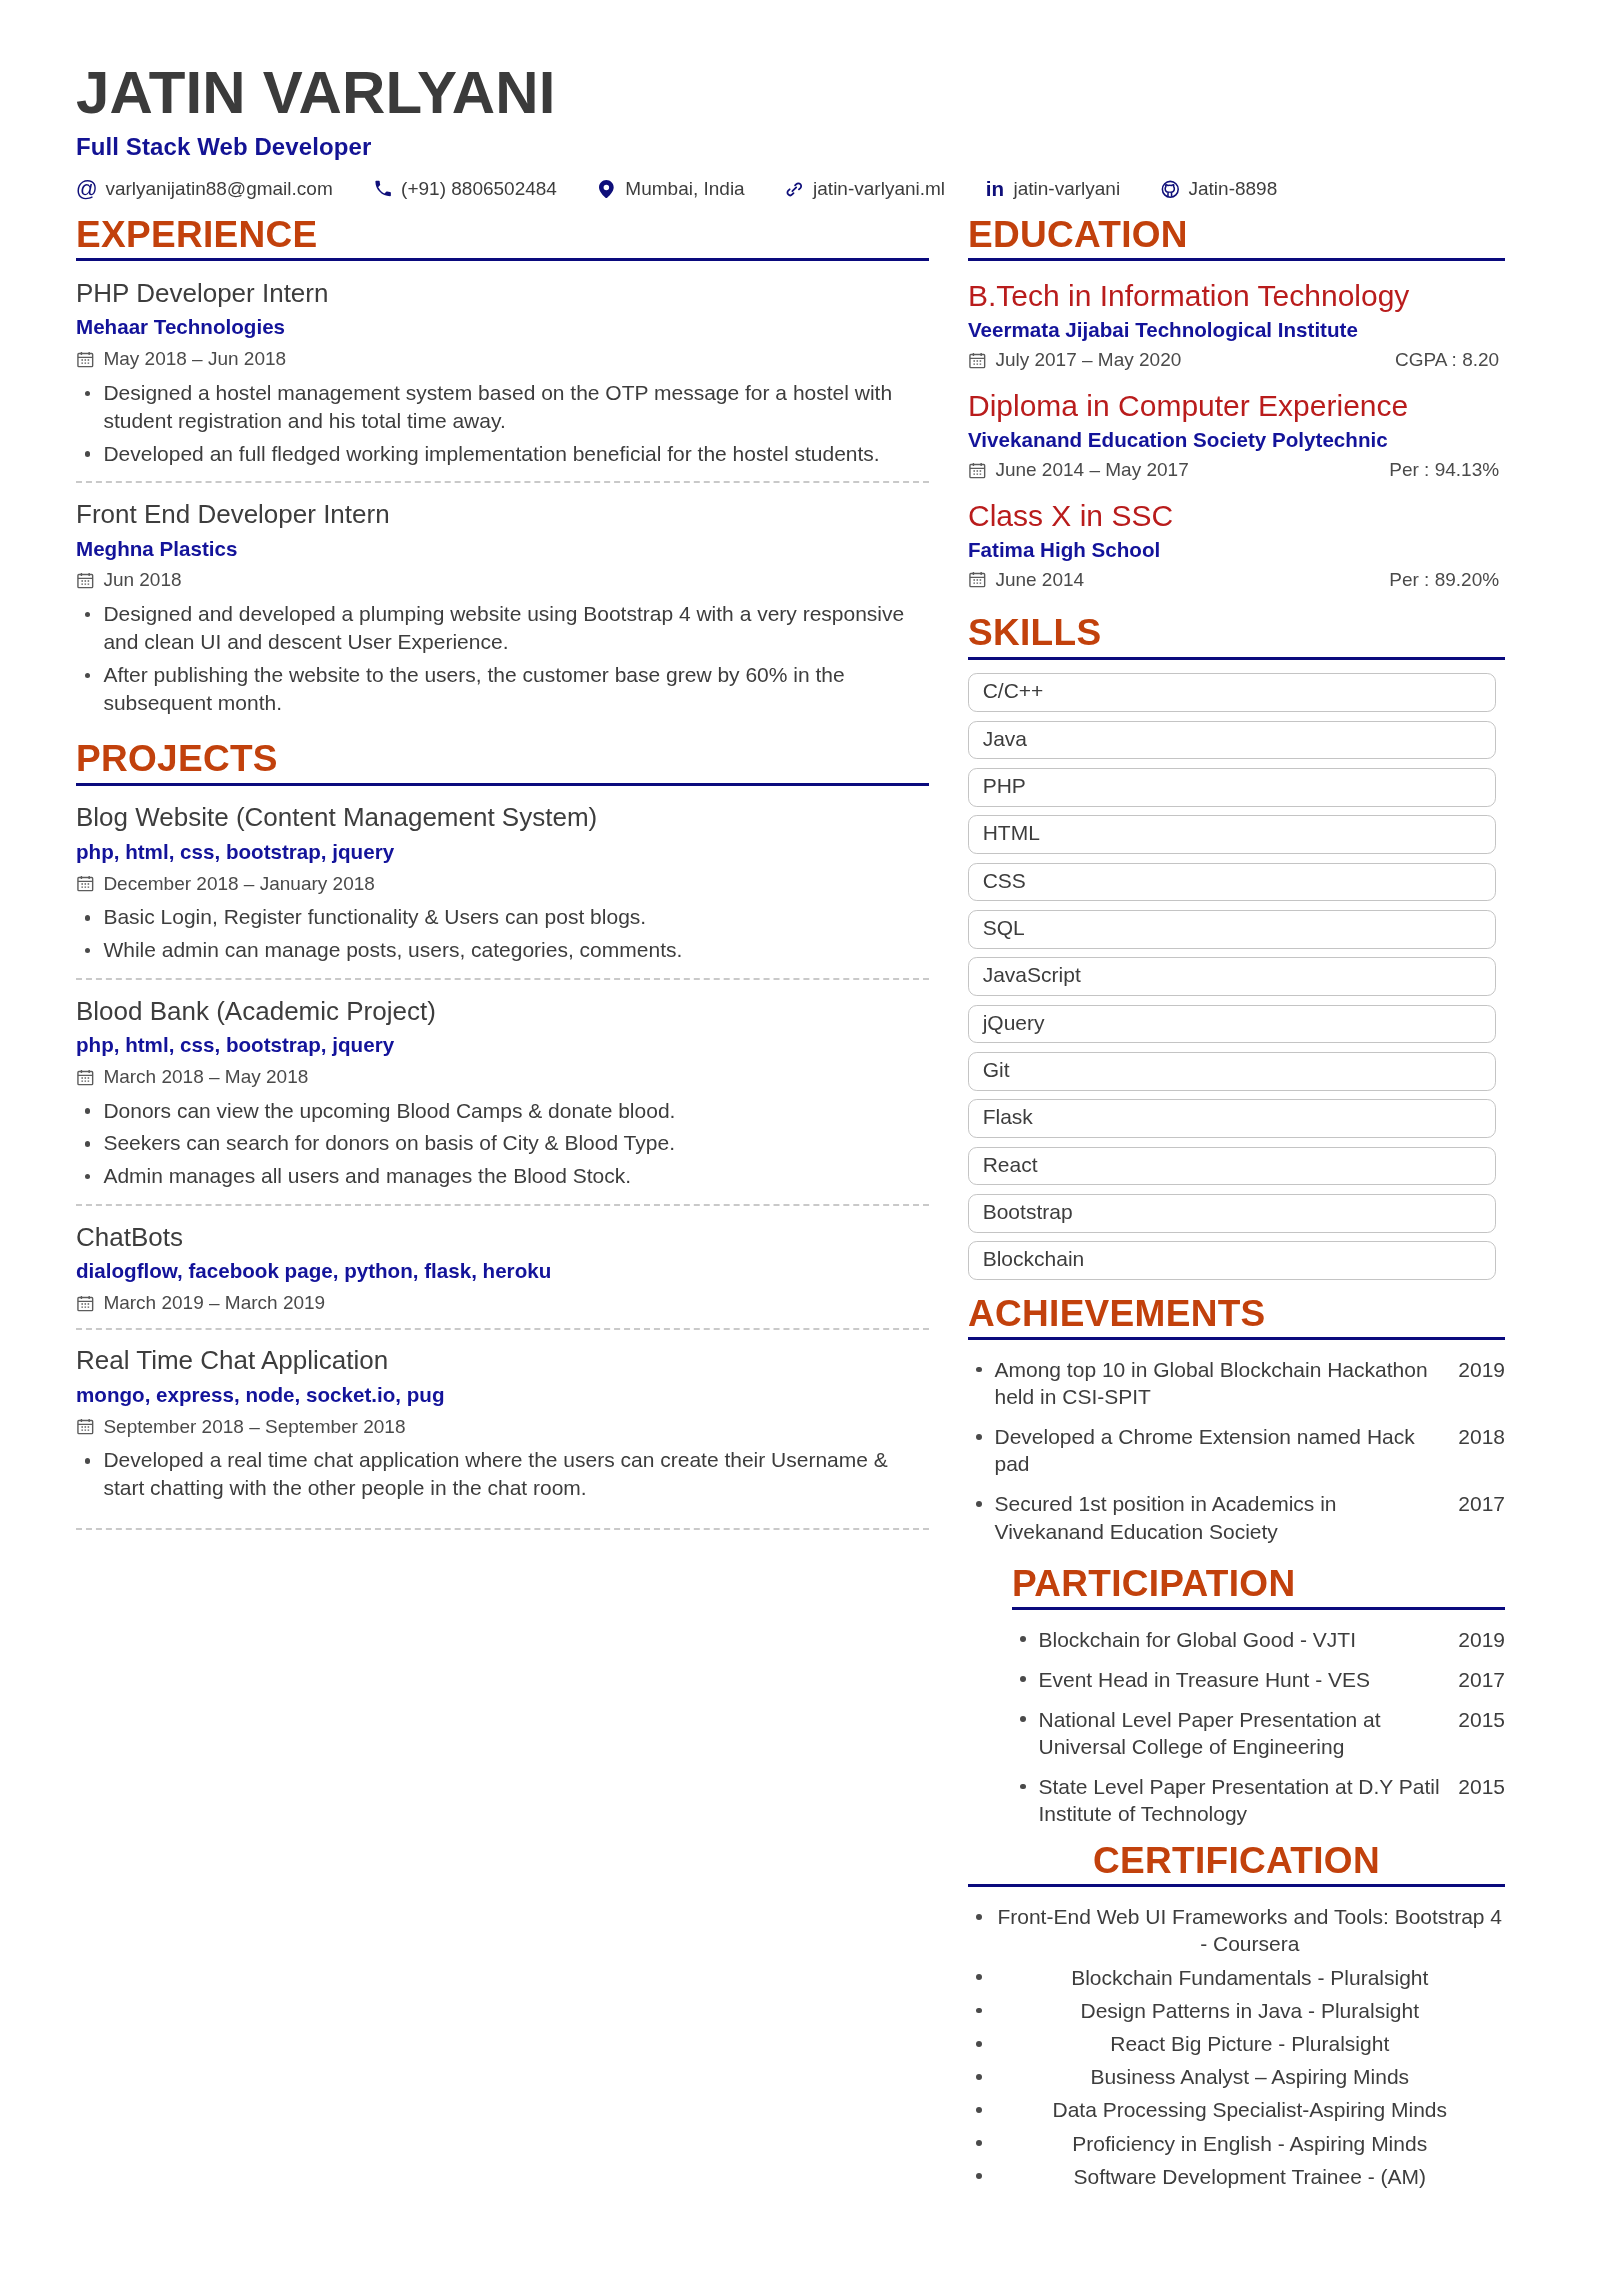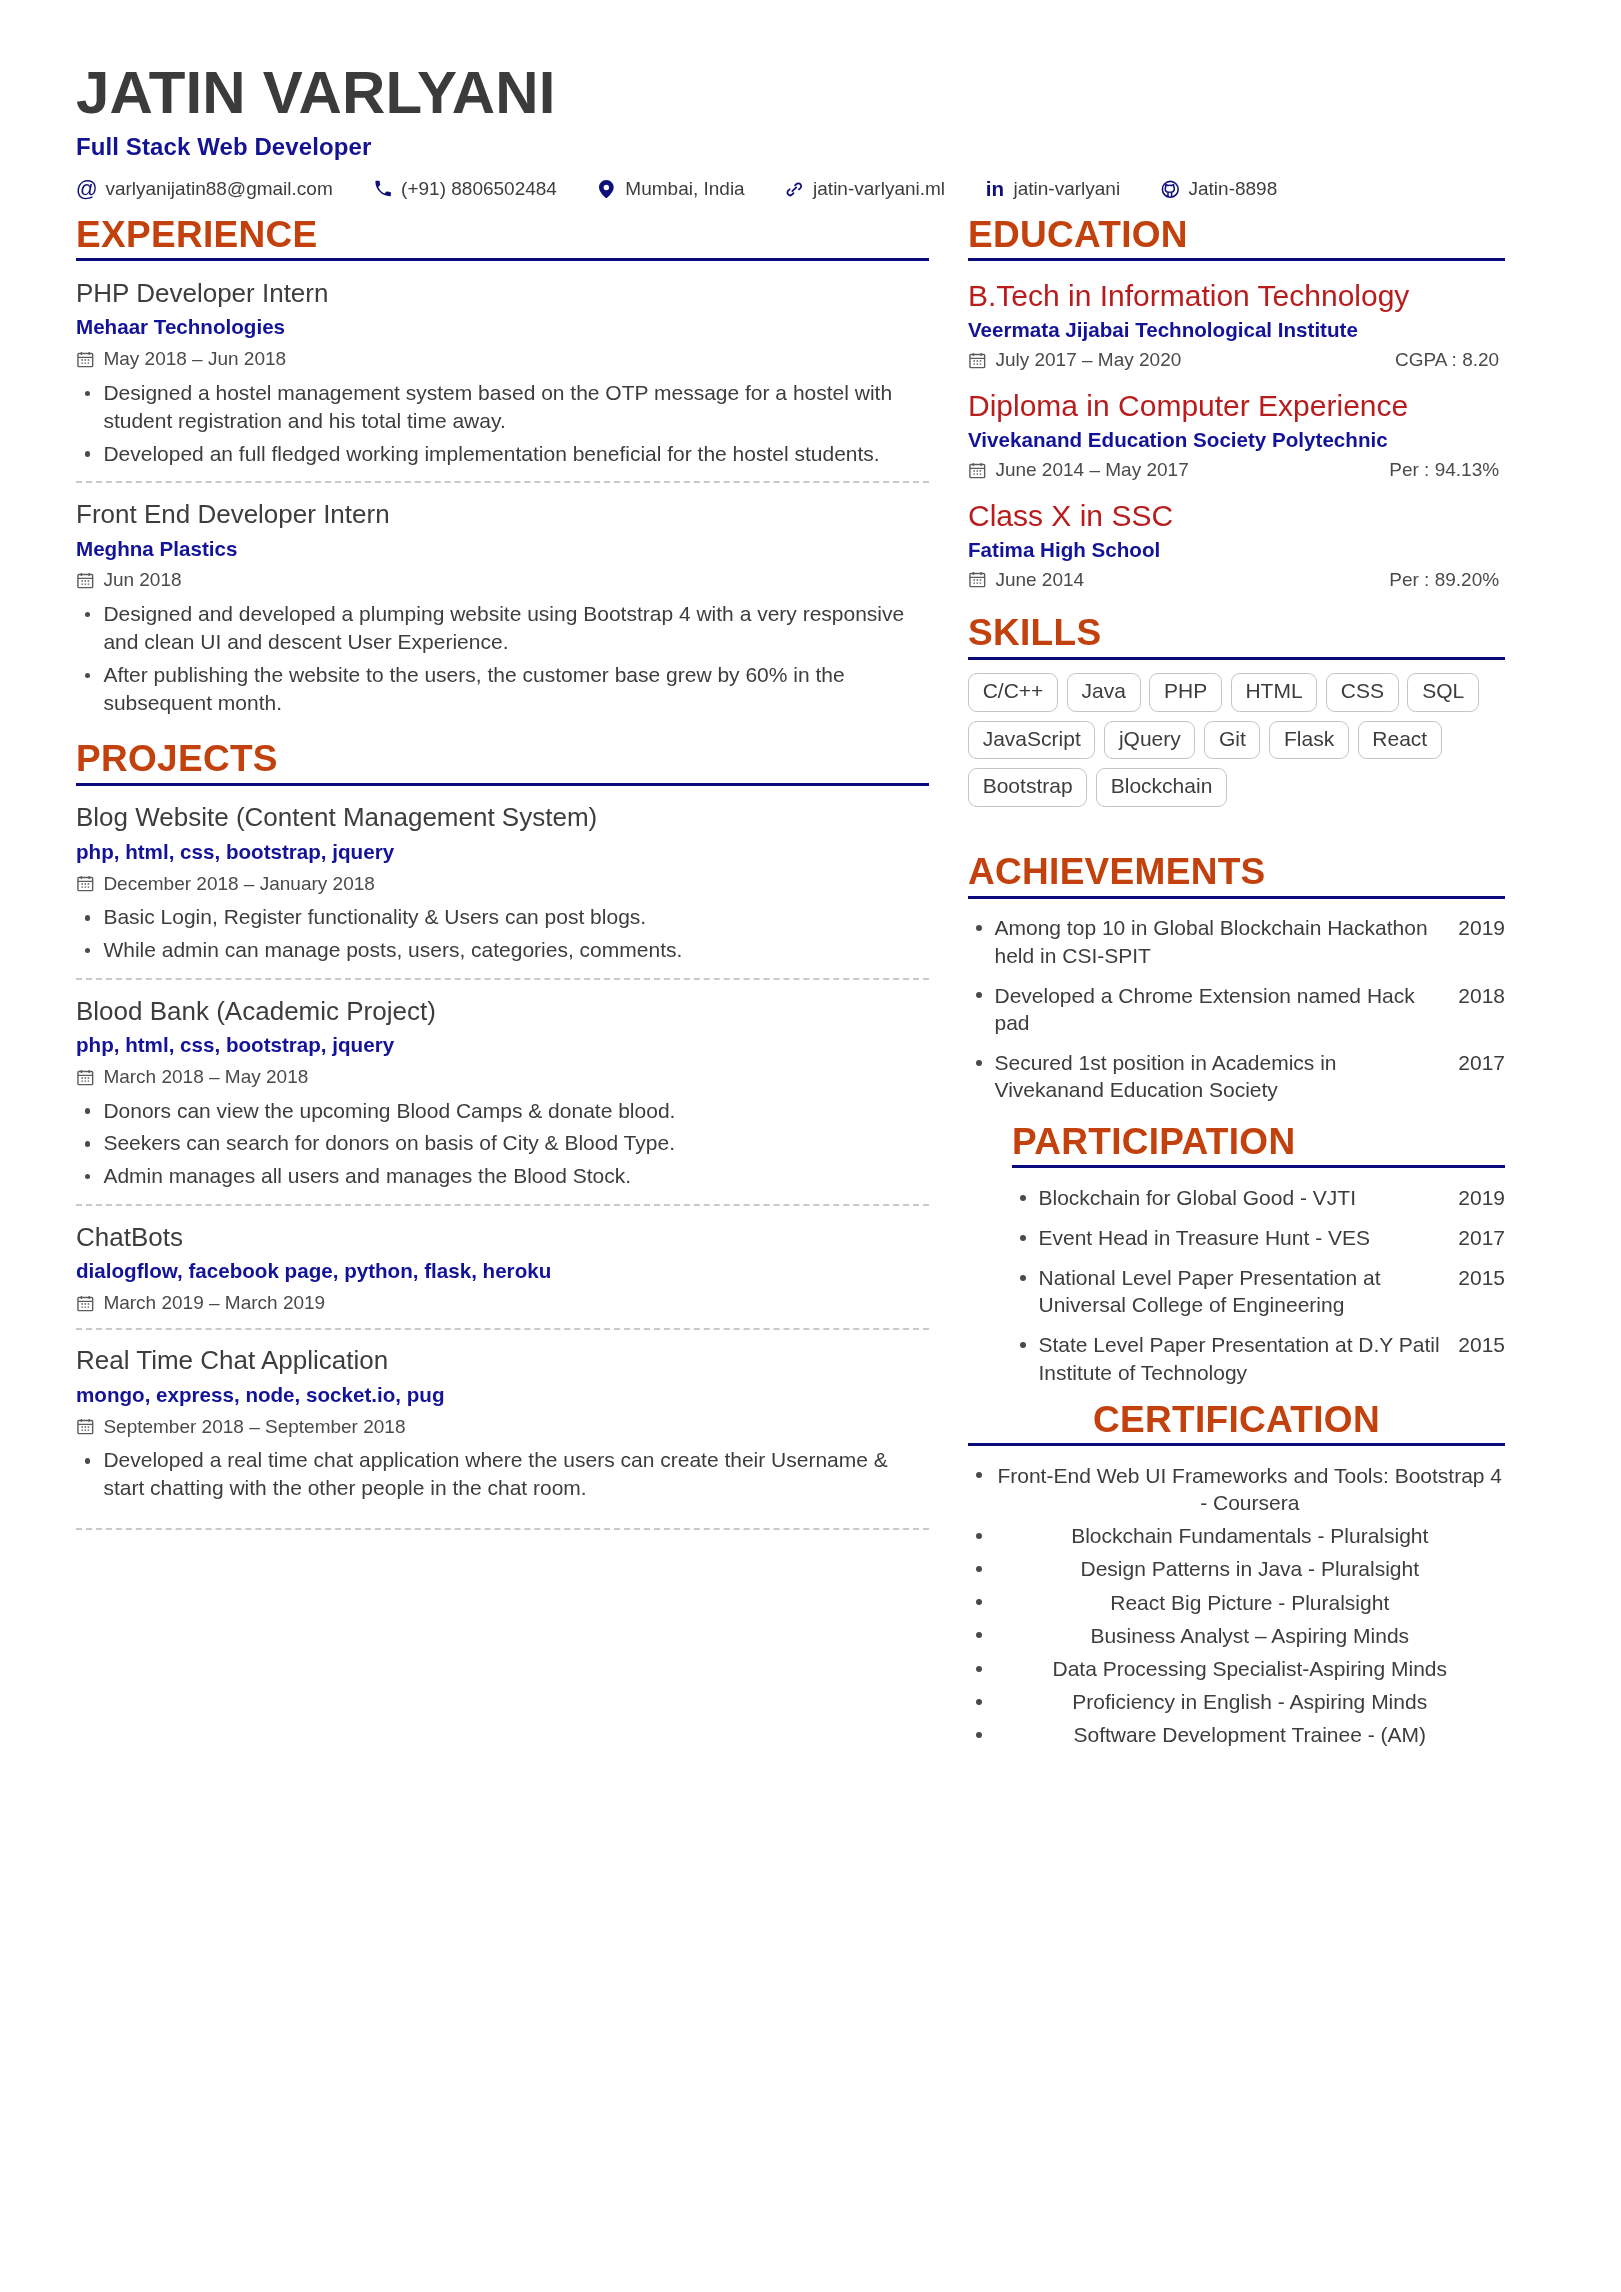--- a/index.html
+++ b/index.html
@@ -179,20 +179,21 @@
     font-weight: 700;
     color: #13139a;
     margin-top: 2.9px;
   }
 
   
   .chips {
     display: flex;
     flex-wrap: wrap;
     margin-top: -2px;
+    flex-direction: column;
   }
   .chip {
     border: 1.6px solid #c4c4c4;
     border-radius: 8.8px;
     padding: 4.9px 13.7px 6.9px 13.7px;
     font-size: 21px;
     color: #3d3d3d;
     margin: 0 8.8px 8.8px 0;
     line-height: 1.18;
     background: #fff;
@@ -487,21 +488,21 @@
         <span class="chip">JavaScript</span>
         <span class="chip">jQuery</span>
         <span class="chip">Git</span>
         <span class="chip">Flask</span>
         <span class="chip">React</span>
         <span class="chip">Bootstrap</span>
         <span class="chip">Blockchain</span>
       </div>
     </div>
 
-    <div class="section" style="margin-top:36px;">
+    <div class="section" style="margin-top:4px;">
       <div class="sec-title">ACHIEVEMENTS</div>
       <div class="sec-rule"></div>
       <ul class="rlist">
         <li>
           <span class="rl-year">2019</span>
           <span class="rl-body">Among top 10 in Global Blockchain Hackathon held in CSI-SPIT</span>
         </li>
         <li>
           <span class="rl-year">2018</span>
           <span class="rl-body">Developed a Chrome Extension named Hack pad</span>

